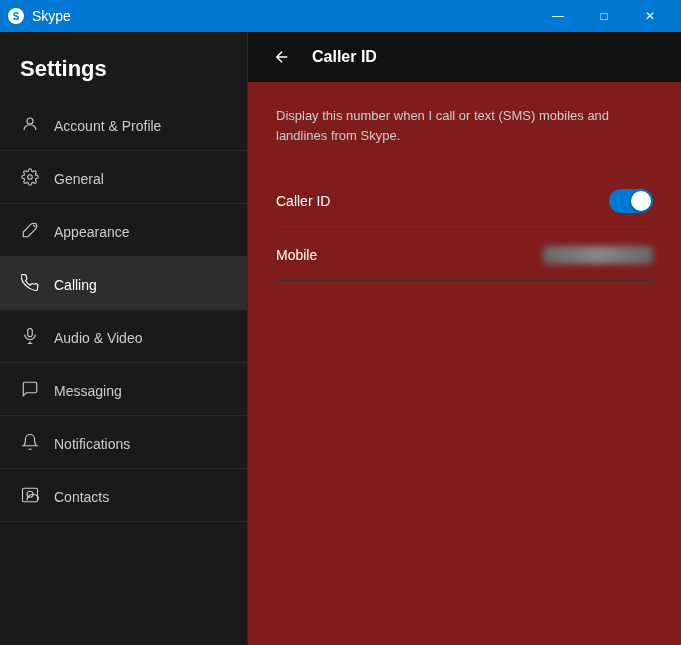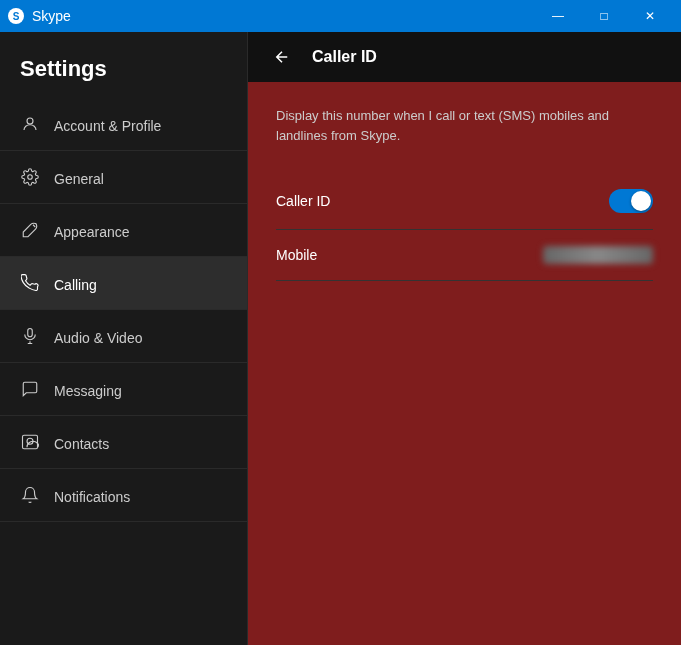--- a/index.html
+++ b/index.html
@@ -306,35 +306,35 @@
         <svg viewBox="0 0 24 24">
             <path d="M21 15a2 2 0 01-2 2H7l-4 4V5a2 2 0 012-2h14a2 2 0 012 2z"></path>
           </svg>
       </div>
       <span class="nav-label">Messaging</span>
     </div>
 
     <div class="nav-item">
       <div class="nav-icon">
         <svg viewBox="0 0 24 24">
+            <path d="M18 8A6 6 0 006 8c0 7-3 9-3 9h18s-3-2-3-9"></path>
+            <path d="M13.73 21a2 2 0 01-3.46 0"></path>
+          </svg>
+      </div>
+      <span class="nav-label">Notifications</span>
+    </div>
+
+    <div class="nav-item">
+      <div class="nav-icon">
+        <svg viewBox="0 0 24 24">
             <rect x="2" y="3" width="20" height="18" rx="2"></rect>
             <path d="M16 11a4 4 0 11-8 0 4 4 0 018 0zM8 19a8 8 0 0116 0"></path>
           </svg>
       </div>
       <span class="nav-label">Contacts</span>
-    </div>
-
-    <div class="nav-item">
-      <div class="nav-icon">
-        <svg viewBox="0 0 24 24">
-            <path d="M18 8A6 6 0 006 8c0 7-3 9-3 9h18s-3-2-3-9"></path>
-            <path d="M13.73 21a2 2 0 01-3.46 0"></path>
-          </svg>
-      </div>
-      <span class="nav-label">Notifications</span>
     </div>
 
   </div>
 
   <div class="content">
     <div class="content-header">
       <button class="back-btn">
         <svg width="18" height="18" viewBox="0 0 24 24" fill="none" stroke="white" stroke-width="2">
           <path d="M19 12H5M12 19l-7-7 7-7"></path>
         </svg>

